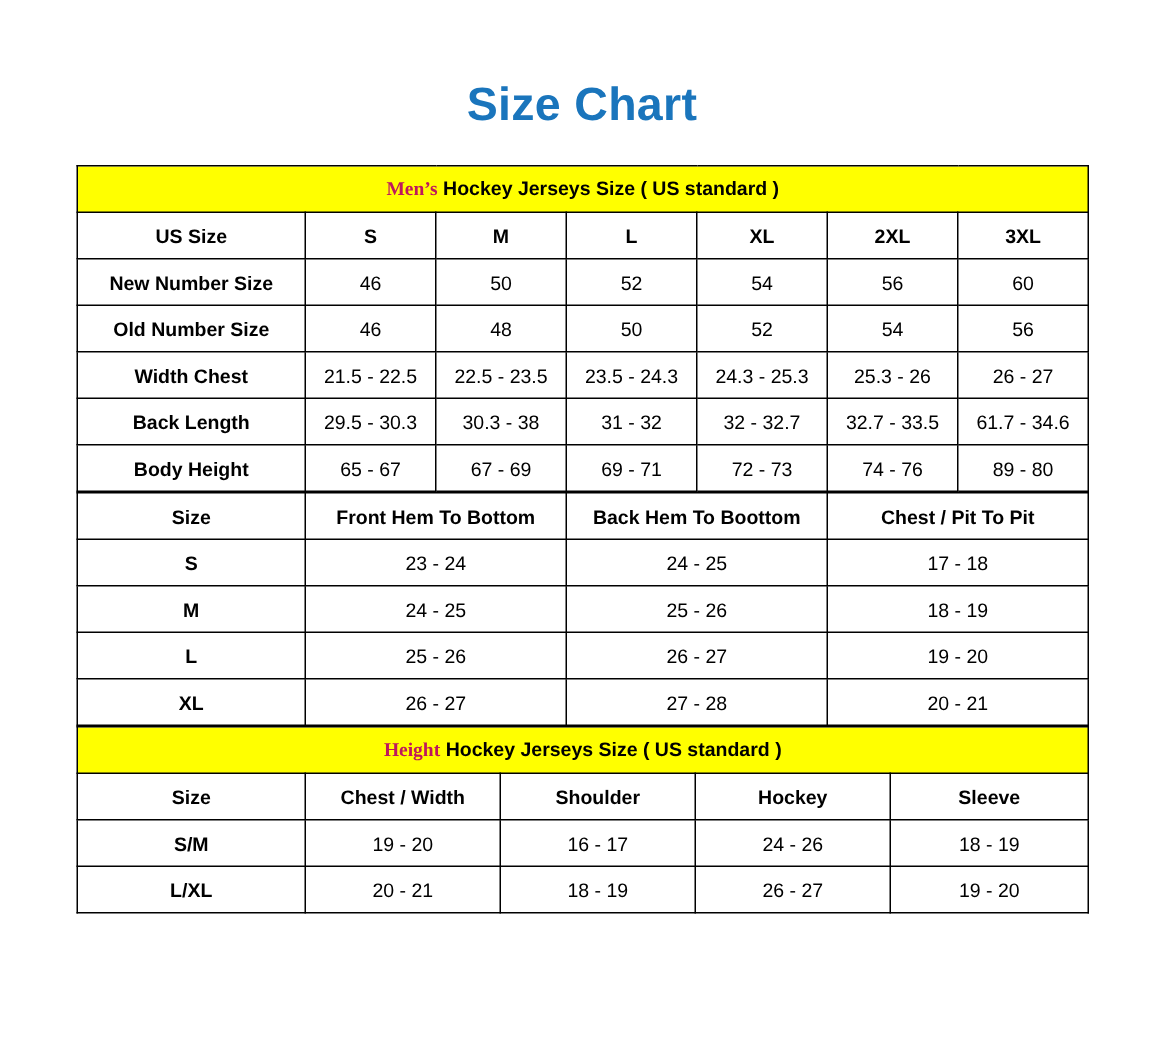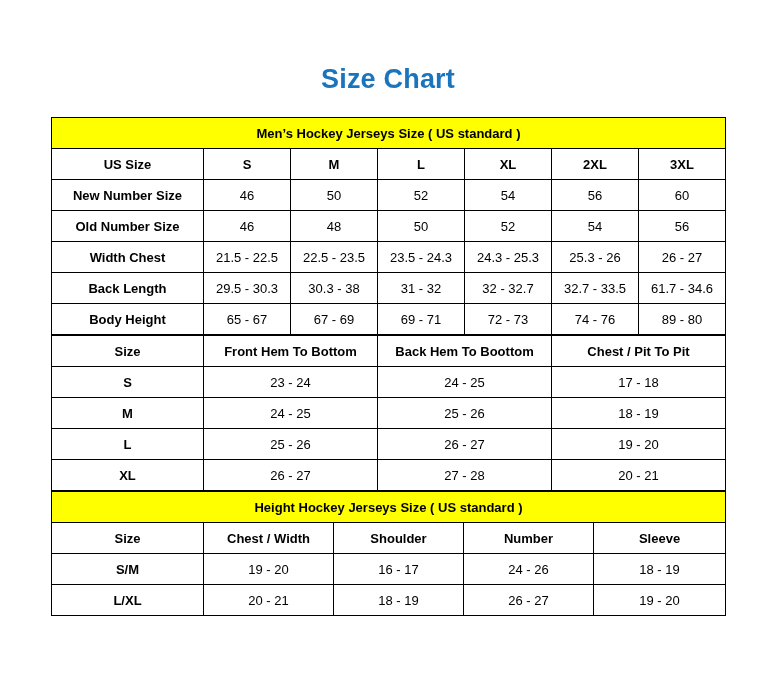--- a/index.html
+++ b/index.html
@@ -10,23 +10,23 @@
   body {
     width: 776px;
     height: 692px;
     font-family: "Liberation Sans", sans-serif;
     color: #000000;
     position: relative;
   }
   .page-title {
     text-align: center;
     color: #1a75bc;
-    font-size: 27px;
-    font-weight: bold;
-    margin: 16px;
+    font-size: 31px;
+    font-weight: bold;
+    margin: 4px;
     padding-top: 48px;
     letter-spacing: 0.2px;
   }
   .chart-wrap {
     margin: 22px auto 0 auto;
     width: 674px;
   }
   table.size-table {
     border-collapse: collapse;
     width: 100%;
@@ -40,21 +40,22 @@
     height: 28px;
     padding: 1px 2px;
   }
   td.section-banner {
     background: #ffff00;
     font-size: 14.5px;
     font-weight: bold;
     height: 32px;
   }
   td.section-banner .hl {
-    color: #000000;
+    color: #be185d;
+    font-family: Liberation Serif, serif;
   }
   td.col-head {
     font-weight: bold;
   }
   td.row-head {
     font-weight: bold;
   }
   td.row-head-bold {
     font-weight: bold;
   }
@@ -187,21 +188,21 @@
       <col style="width:132px">
     </colgroup>
     <tbody>
       <tr>
         <td class="section-banner" colspan="5"><span class="hl">Height</span><span> Hockey Jerseys Size ( US standard )</span></td>
       </tr>
       <tr>
         <td class="col-head">Size</td>
         <td class="col-head">Chest / Width</td>
         <td class="col-head">Shoulder</td>
-        <td class="col-head">Number</td>
+        <td class="col-head">Hockey</td>
         <td class="col-head">Sleeve</td>
       </tr>
       <tr>
         <td class="row-head-bold">S/M</td>
         <td>19 - 20</td>
         <td>16 - 17</td>
         <td>24 - 26</td>
         <td>18 - 19</td>
       </tr>
       <tr>

